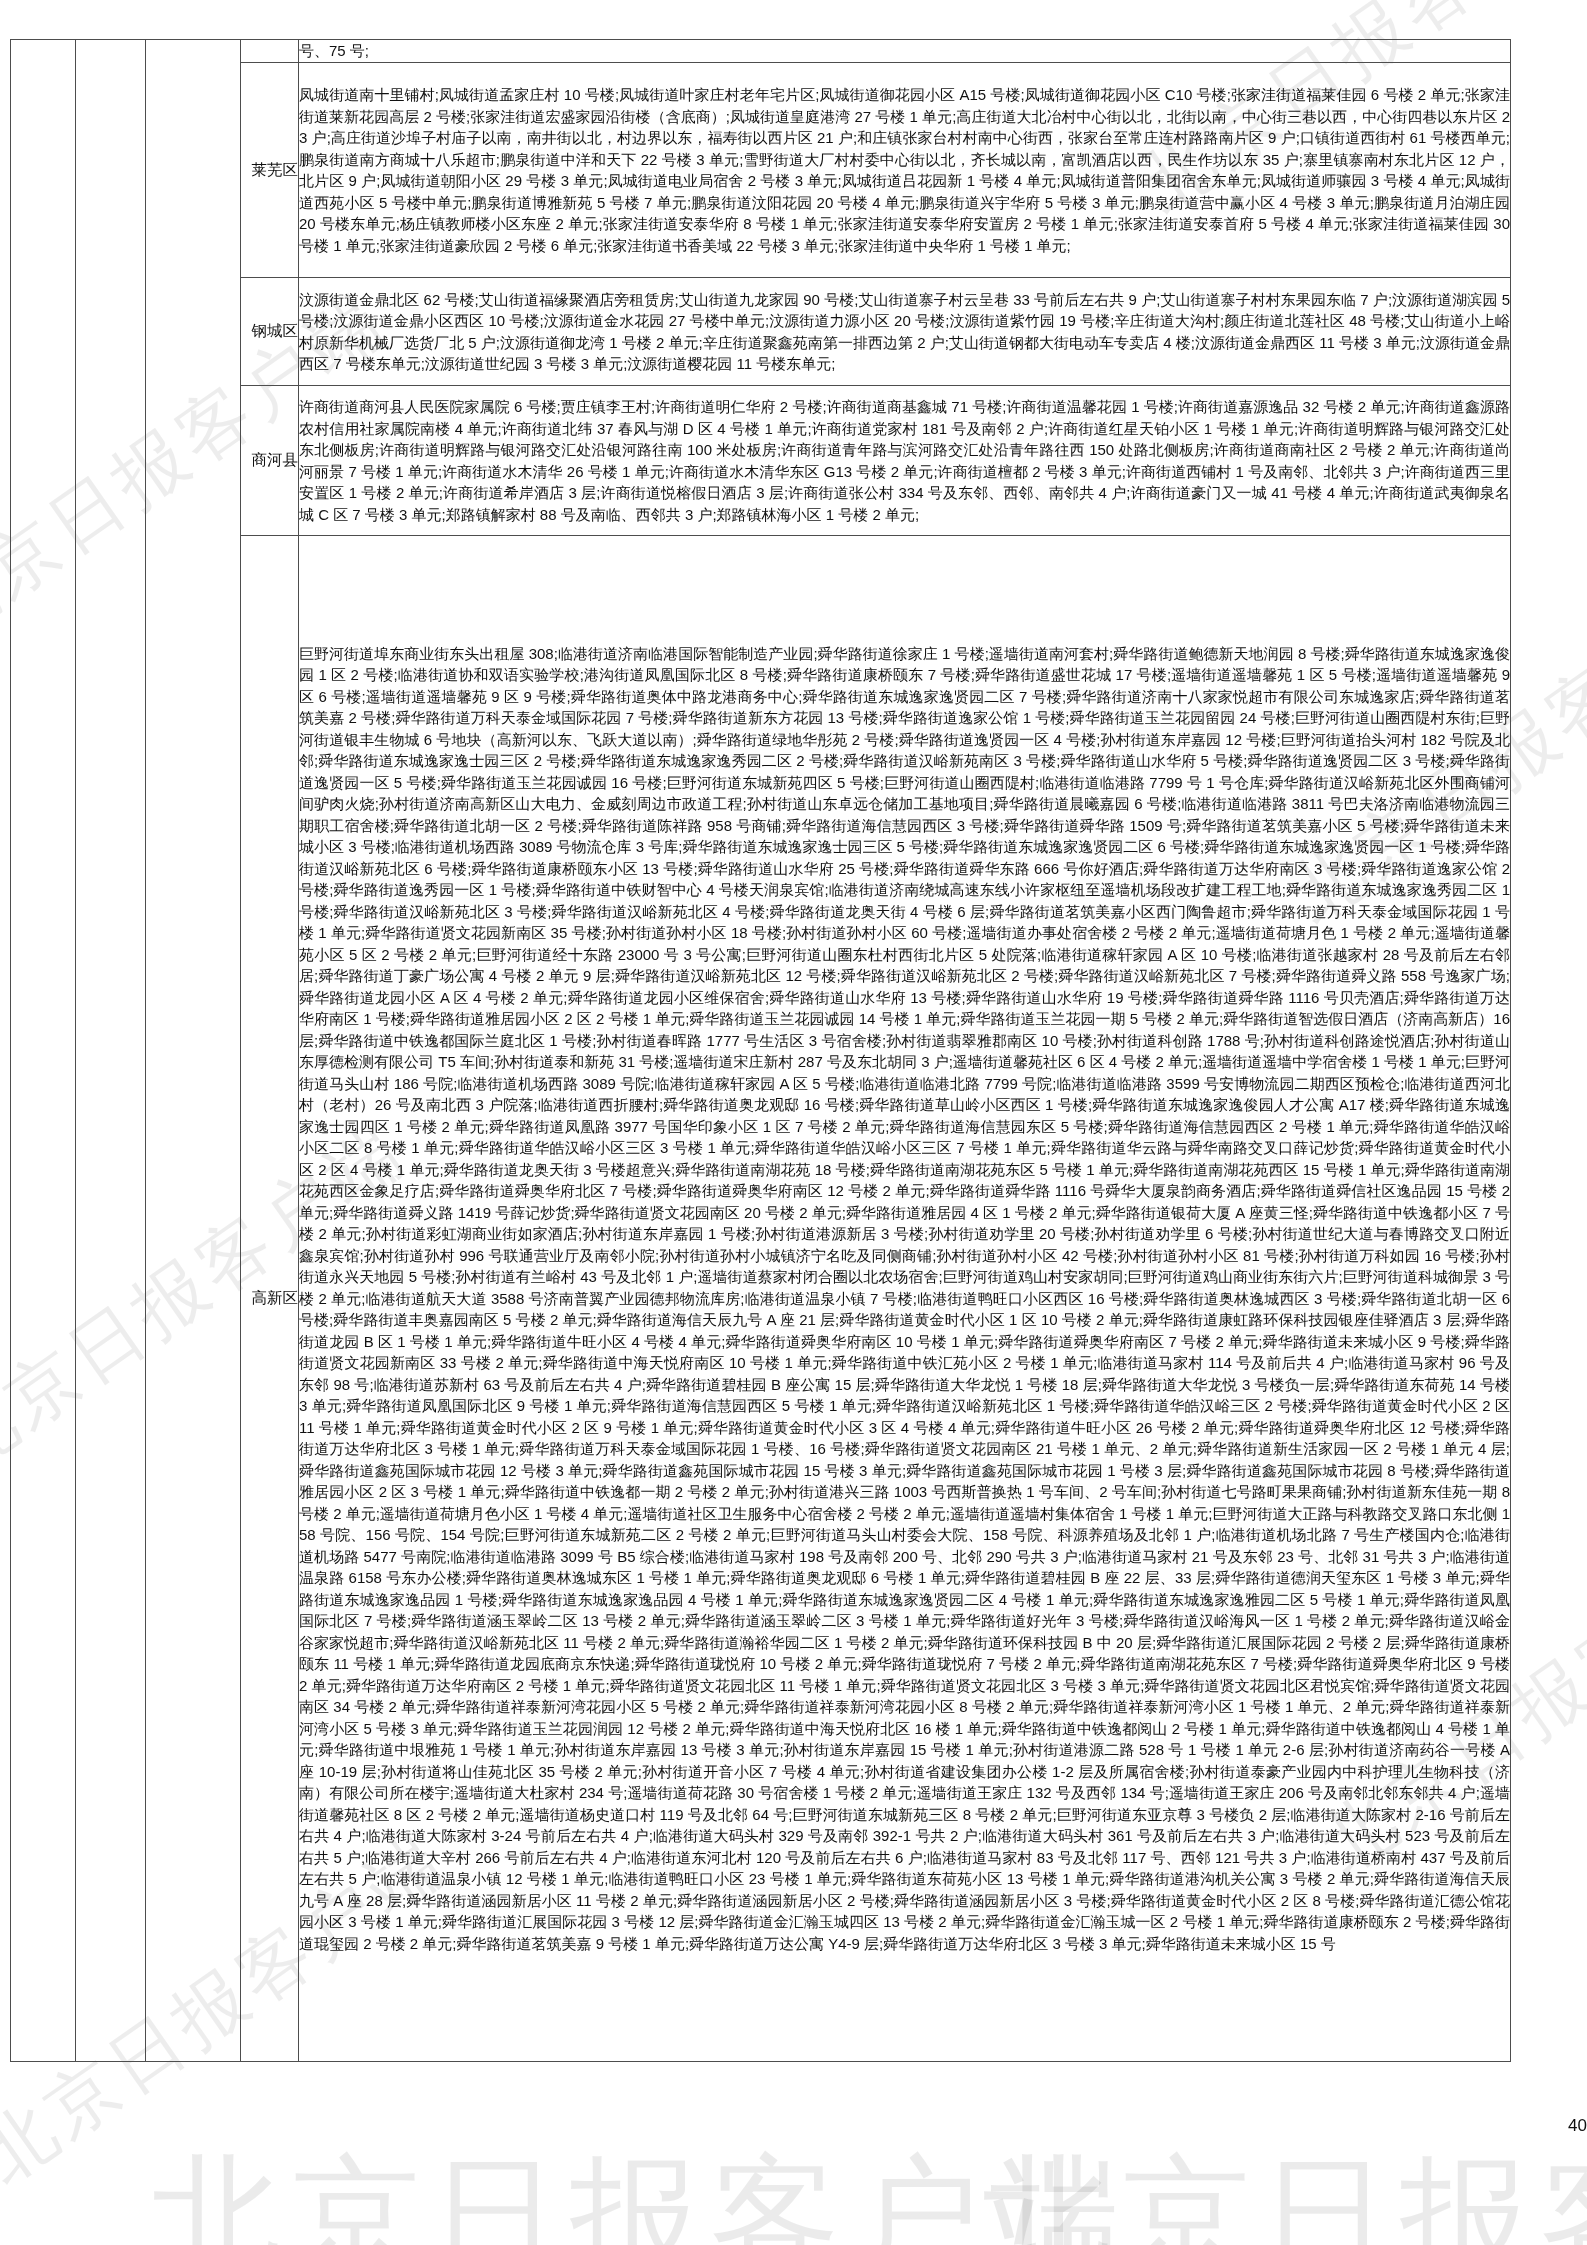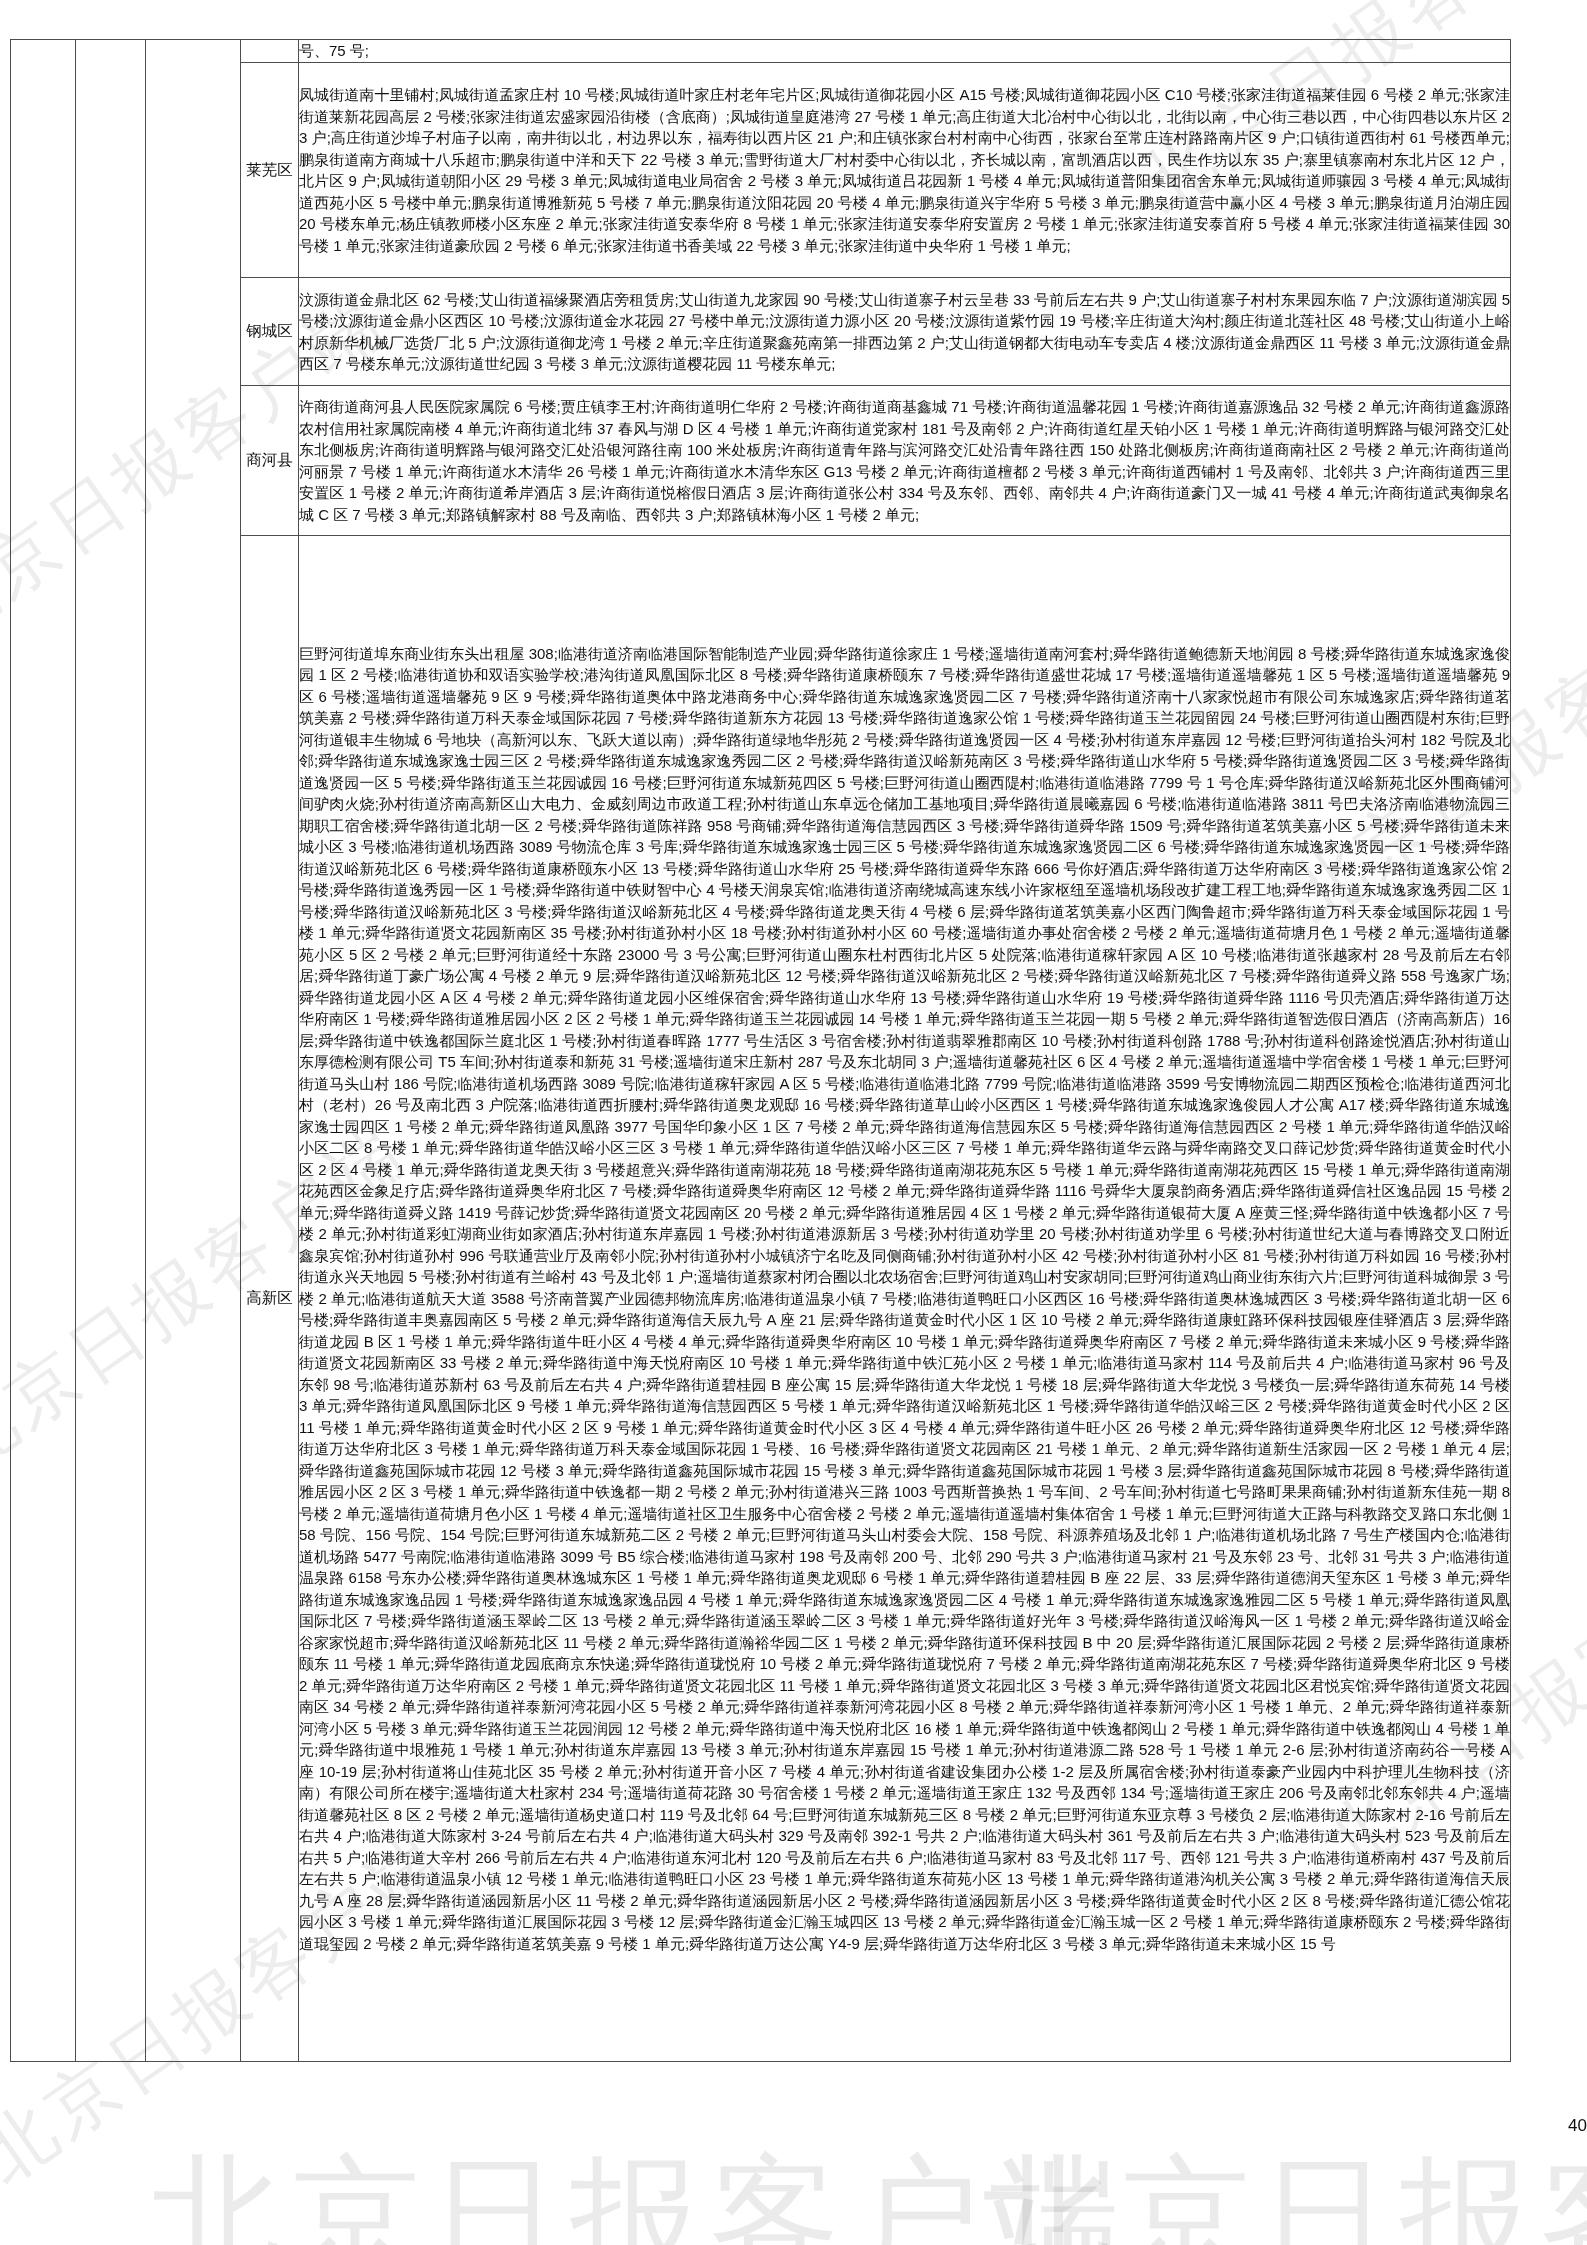--- a/index.html
+++ b/index.html
@@ -18,21 +18,21 @@
     position:absolute;left:10px;top:39px;z-index:1;
     border-collapse:collapse;table-layout:fixed;width:1500px;
     background:transparent;
   }
   table.doc td{
     border:1px solid #4d4d4d;vertical-align:middle;overflow:hidden;
     padding:0;background:transparent;margin-left:27px;
   }
   td.empty-col{background:transparent;}
   td.district{
-    text-align:center;font-size:15.5px;color:#111;
+    text-align:right;font-size:15.5px;color:#111;
   }
   td.addresses{
     vertical-align:top;text-align:justify;
     font-size:15px;line-height:21.5px;color:#111;
     padding:1px 6px 0 7px;
     word-break:break-all;
   }
   .page-number{
     position:absolute;left:0;top:2116px;width:1587px;text-align:right;
     font-size:17px;color:#111;z-index:1;

